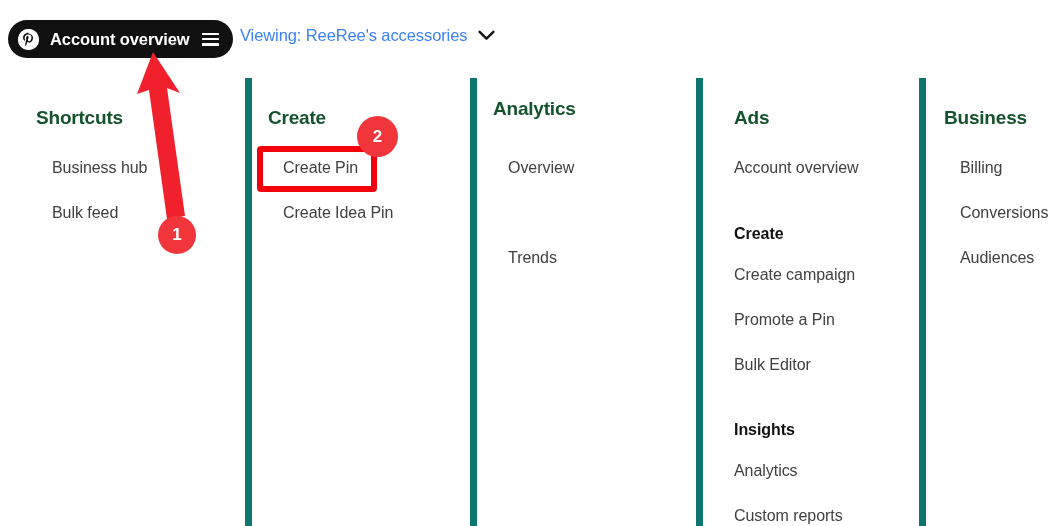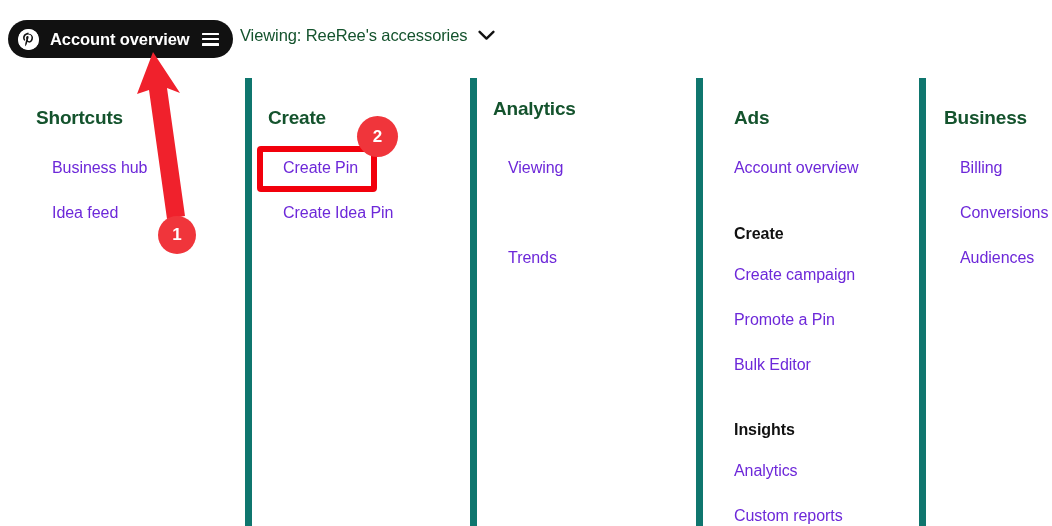--- a/index.html
+++ b/index.html
@@ -77,21 +77,21 @@
     position: absolute;
     left: 240px;
     top: 26px;
     display: flex;
     align-items: center;
     cursor: pointer;
     white-space: nowrap;
   }
   #viewing-switcher .vw-text {
     font-size: 16.5px;
-    color: #14532d;
+    color: #3b82f6;
     letter-spacing: -0.1px;
   }
   #viewing-switcher .chev {
     margin-left: 11px;
     display: inline-flex;
     align-items: center;
   }
 
   
   #columns {
@@ -119,21 +119,21 @@
     position: absolute;
     font-size: 19px;
     font-weight: bold;
     color: #14532d;
     letter-spacing: -0.2px;
     white-space: nowrap;
   }
   .col-item {
     position: absolute;
     font-size: 16px;
-    color: #6d28d9;
+    color: #404040;
     white-space: nowrap;
     cursor: pointer;
     letter-spacing: -0.05px;
   }
   .col-subhead {
     position: absolute;
     font-size: 16px;
     font-weight: bold;
     color: #111111;
     white-space: nowrap;
@@ -214,32 +214,32 @@
 <div id="columns">
 
   <div class="col-divline" style="left:245px;"></div>
   <div class="col-divline" style="left:470px;"></div>
   <div class="col-divline" style="left:696px;"></div>
   <div class="col-divline" style="left:919px;"></div>
 
   <div class="col" style="left:0px;width:245px;">
     <div class="col-title" style="left:36px;top:29px;">Shortcuts</div>
     <div class="col-item" style="left:52px;top:81px;">Business hub</div>
-    <div class="col-item" style="left:52px;top:126px;">Idea feed</div>
+    <div class="col-item" style="left:52px;top:126px;">Bulk feed</div>
   </div>
 
   <div class="col" style="left:245px;width:225px;">
     <div class="col-title" style="left:16px;top:29px;">Create</div>
     <div class="col-item" style="left:31px;top:81px;">Create Pin</div>
     <div class="col-item" style="left:31px;top:126px;">Create Idea Pin</div>
   </div>
 
   <div class="col" style="left:470px;width:226px;">
     <div class="col-title" style="left:16px;top:20px;">Analytics</div>
-    <div class="col-item" style="left:31px;top:81px;">Viewing</div>
+    <div class="col-item" style="left:31px;top:81px;">Overview</div>
     <div class="col-item" style="left:31px;top:171px;">Trends</div>
   </div>
 
   <div class="col" style="left:696px;width:223px;">
     <div class="col-title" style="left:31px;top:29px;">Ads</div>
     <div class="col-item" style="left:31px;top:81px;">Account overview</div>
     <div class="col-subhead" style="left:31px;top:147px;">Create</div>
     <div class="col-item" style="left:31px;top:188px;">Create campaign</div>
     <div class="col-item" style="left:31px;top:233px;">Promote a Pin</div>
     <div class="col-item" style="left:31px;top:278px;">Bulk Editor</div>

